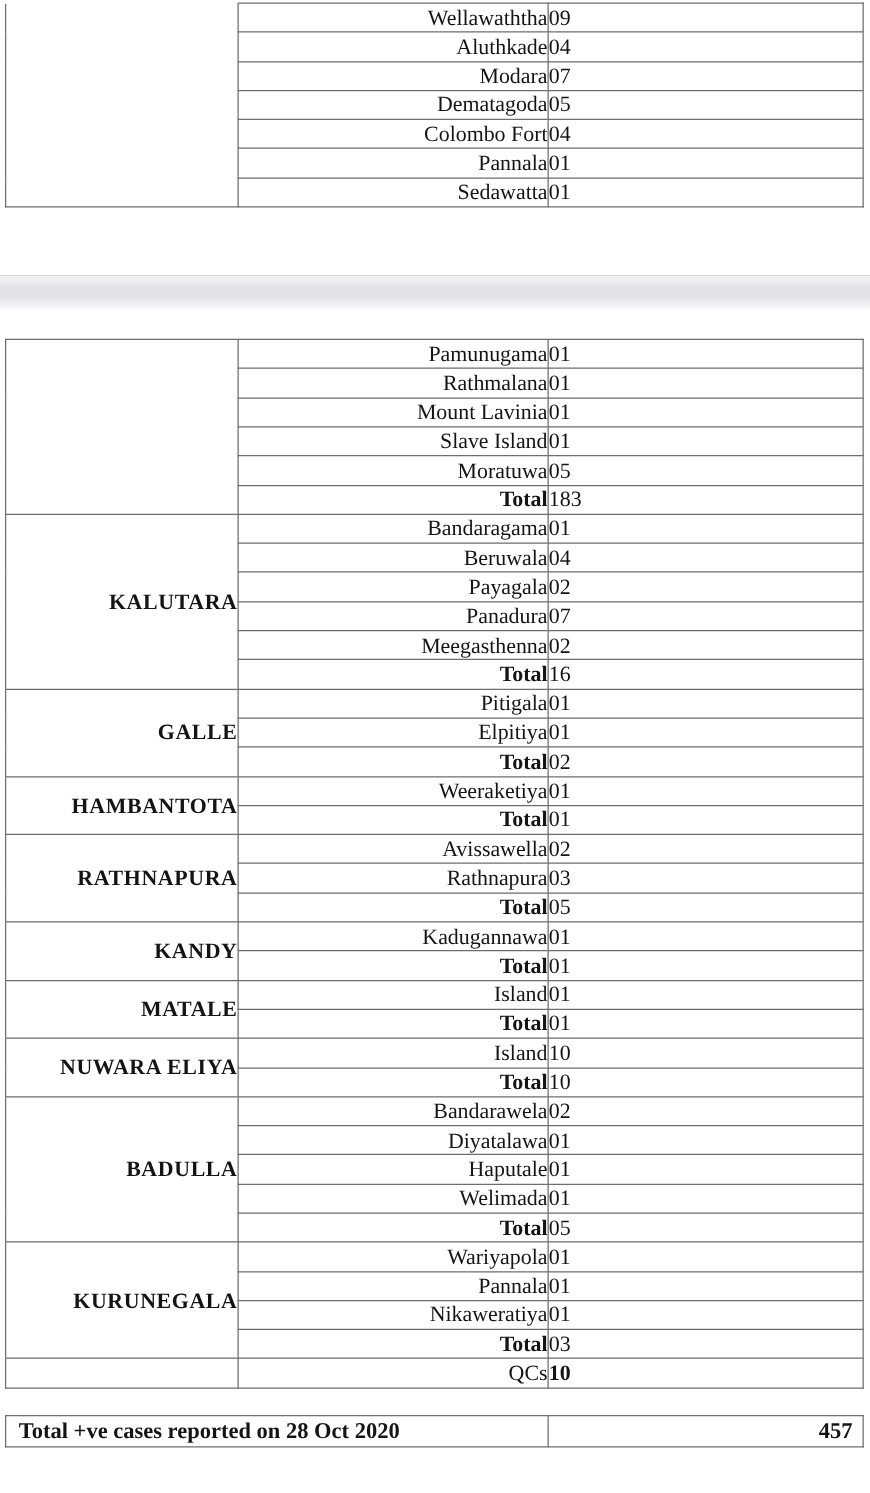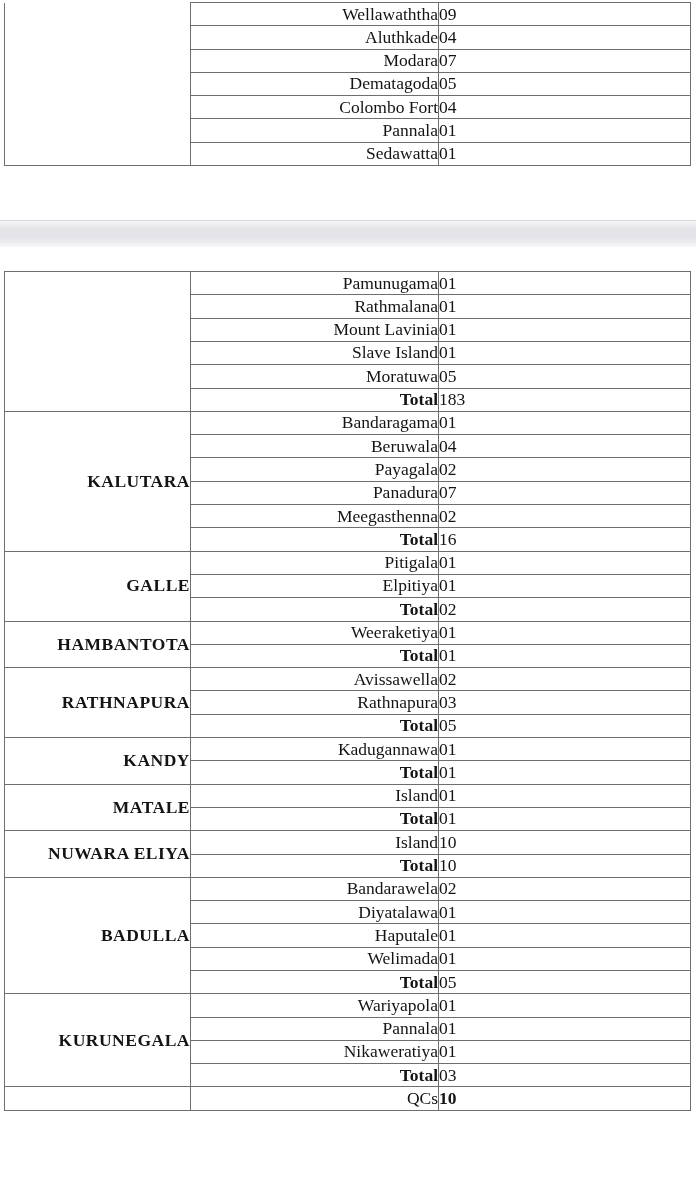--- a/index.html
+++ b/index.html
@@ -248,14 +248,26 @@
           <td class="total-value">03</td>
         </tr>
         <tr>
           <td class="district" rowspan="1"></td>
           <td class="area">QCs</td>
           <td class="count bold">10</td>
         </tr>
       </tbody>
   </table>
 
+  <table id="t3">
+    <colgroup>
+      <col style="width:434px">
+        <col style="width:252px">
+    </colgroup>
+    <tbody>
+      <tr>
+        <td class="summary-label">Total +ve cases reported on 28 Oct 2020</td>
+        <td class="summary-value">457</td>
+      </tr>
+    </tbody>
+  </table>
 
 </div>
 
 </body></html>

